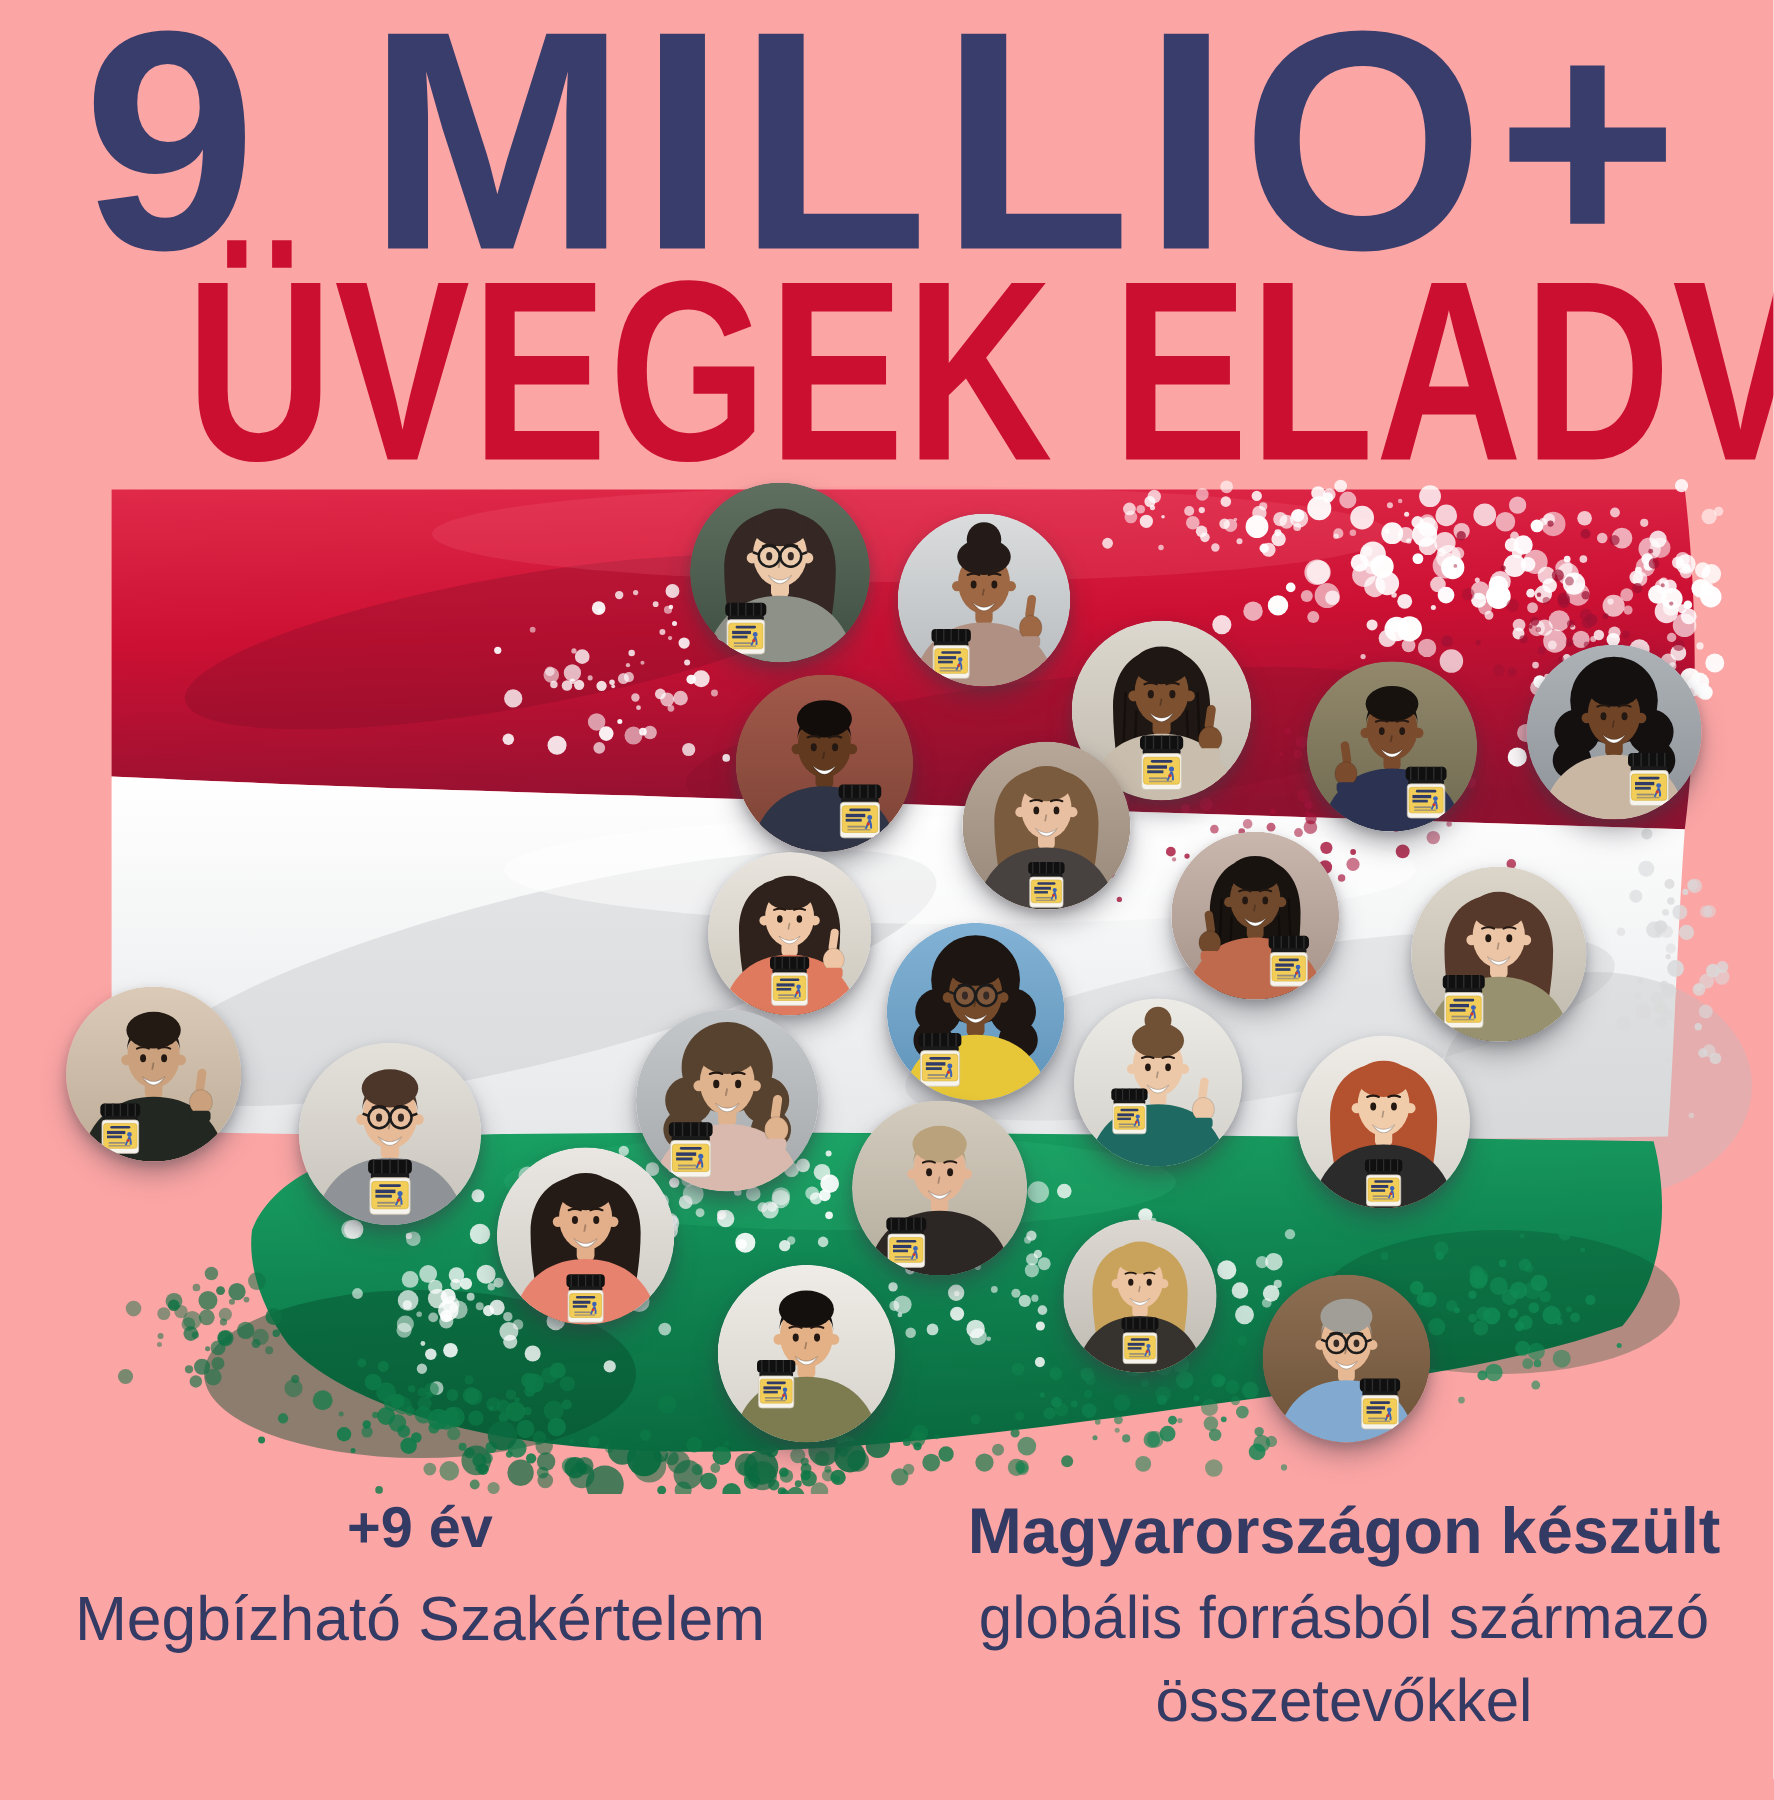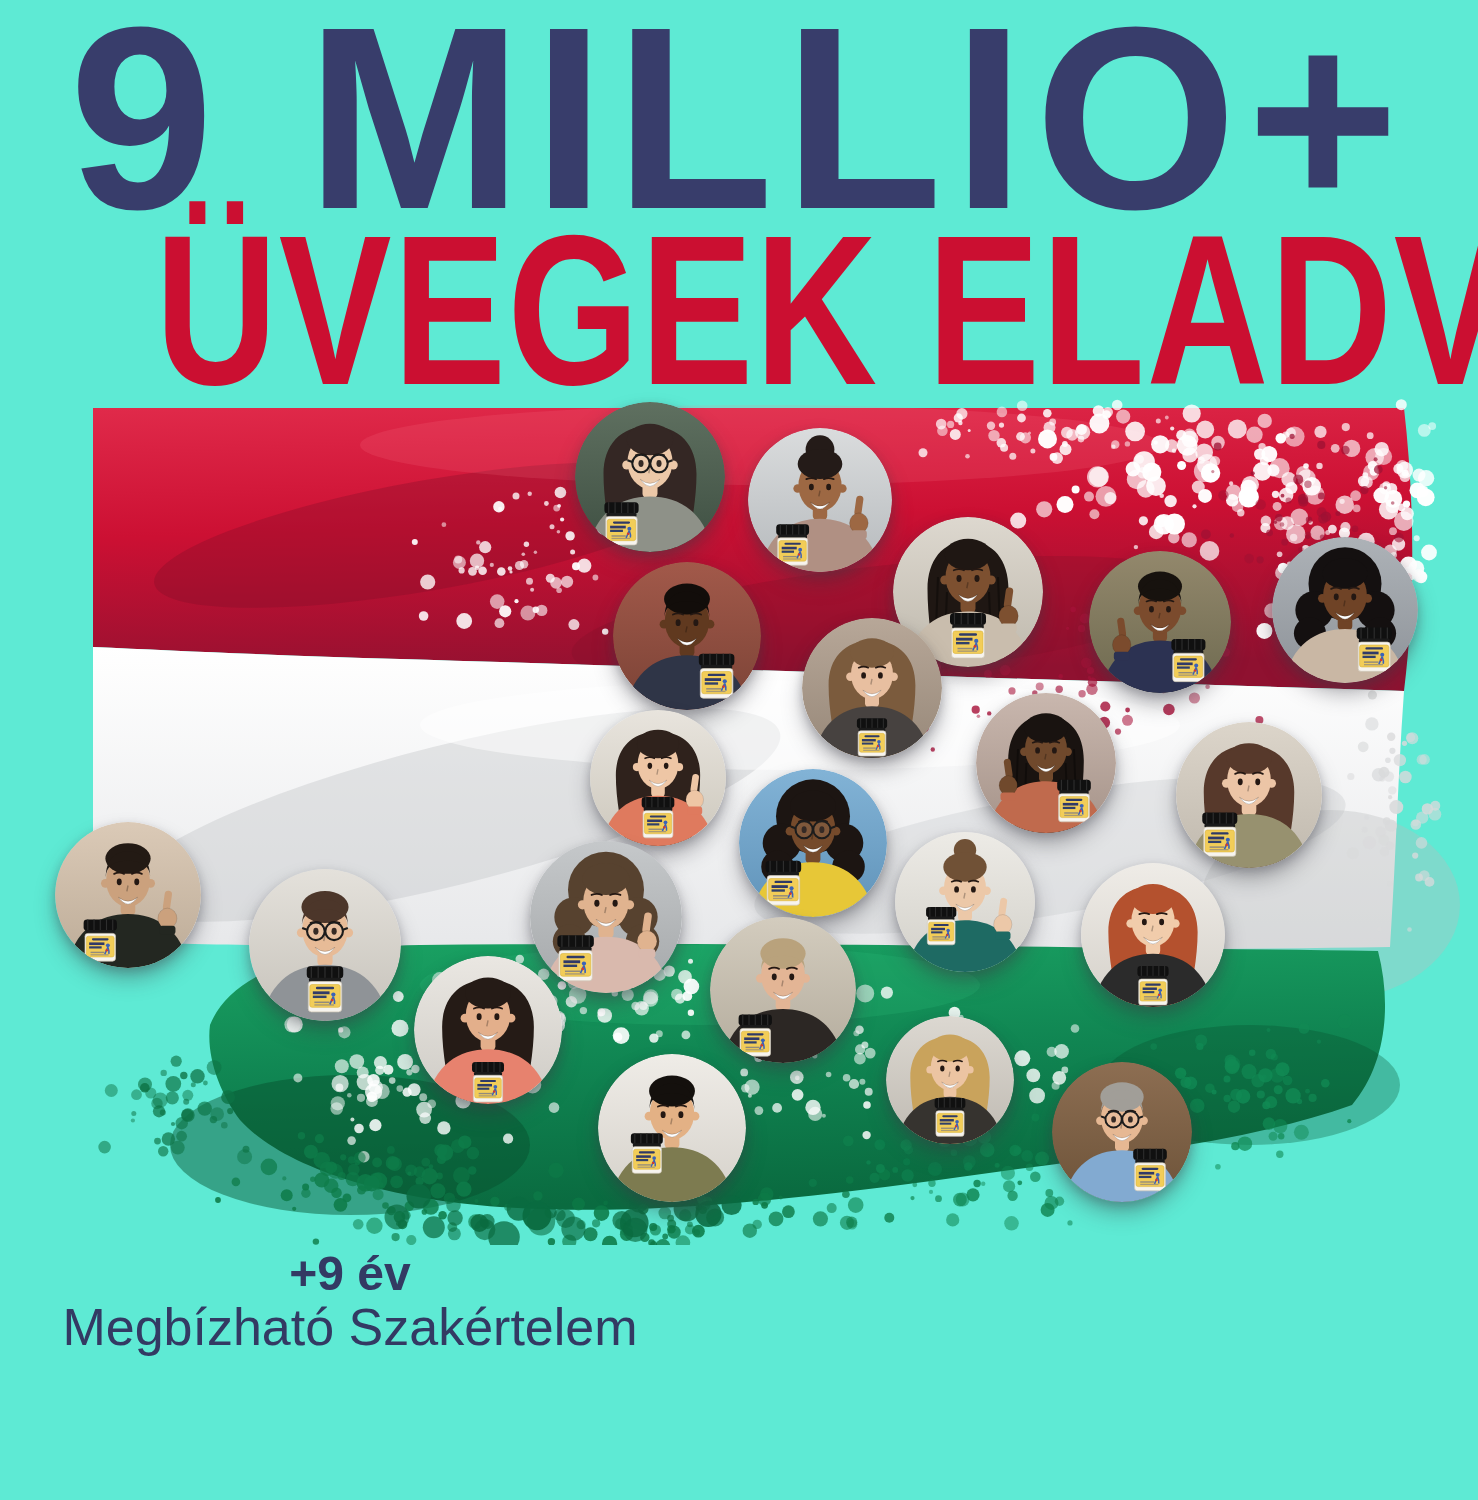--- a/index.html
+++ b/index.html
@@ -1,30 +1,30 @@
 <!DOCTYPE html>
 <html><head>
 <meta charset="utf-8">
 <style>
   html,body{margin:0;padding:0;background:#ffffff;}
-  .poster{position:relative;width:1478px;height:1500px;background:#5eead4;overflow:hidden;
+  .poster{position:relative;width:1478px;height:1500px;background:#fca5a5;overflow:hidden;
           font-family:"Liberation Sans", sans-serif;}
   .hl{position:absolute;left:0;width:100%;text-align:center;font-weight:bold;white-space:nowrap;line-height:1.149;}
   .hl1{top:-31px;font-size:260px;letter-spacing:10px;}
   .hl2{top:187px;font-size:214px;letter-spacing:2px;transform:scaleX(0.79);transform-origin:50% 0;}
   .collage{position:absolute;left:0;top:385px;width:1478px;height:860px;}
   .collage svg{position:absolute;left:0;top:0;}
   .avatar{position:absolute;border-radius:50%;overflow:hidden;
           box-shadow:0 12px 20px rgba(60,60,70,.35), 0 4px 8px rgba(60,60,70,.25);}
   .avatar svg{display:block;width:100%;height:100%;}
   .ftext{position:absolute;text-align:center;line-height:1.07;}
   .f-left{left:0;top:1248px;width:700px;}
   .f-right{left:770px;top:1248px;width:700px;}
   .f-title-l{font-size:48px;font-weight:bold;}
-  .f-sub-l{font-size:52px;margin-top:1px;}
+  .f-sub-l{font-size:52px;margin-top:24px;}
   .f-title-r{font-size:54px;font-weight:bold;}
   .f-line-r{font-size:50px;margin-top:16px;}
   .disclaimer{left:0;top:1436px;width:100%;font-size:47px;}
 </style>
 </head>
 <body>
 
 <div class="poster">
   <div class="hl hl1" style="color: rgb(56, 61, 107);">9 MILLIO+</div>
   <div class="hl hl2" style="color: rgb(203, 15, 49);">ÜVEGEK ELADVA</div>
@@ -2019,13 +2019,18 @@
             </g>
           </svg>
         </div>
       </div>
   </div>
 
   <div class="ftext f-left" style="color: rgb(51, 58, 99);">
     <div class="f-title-l">+9 év</div>
     <div class="f-sub-l">Megbízható Szakértelem</div>
   </div>
+  <div class="ftext f-right" style="color: rgb(51, 58, 99);">
+    <div class="f-title-r">Magyarországon készült</div>
+    <div class="f-line-r">globális forrásból származó</div>
+    <div class="f-line-r">összetevőkkel</div>
+  </div>
 </div>
 
 </body></html>

